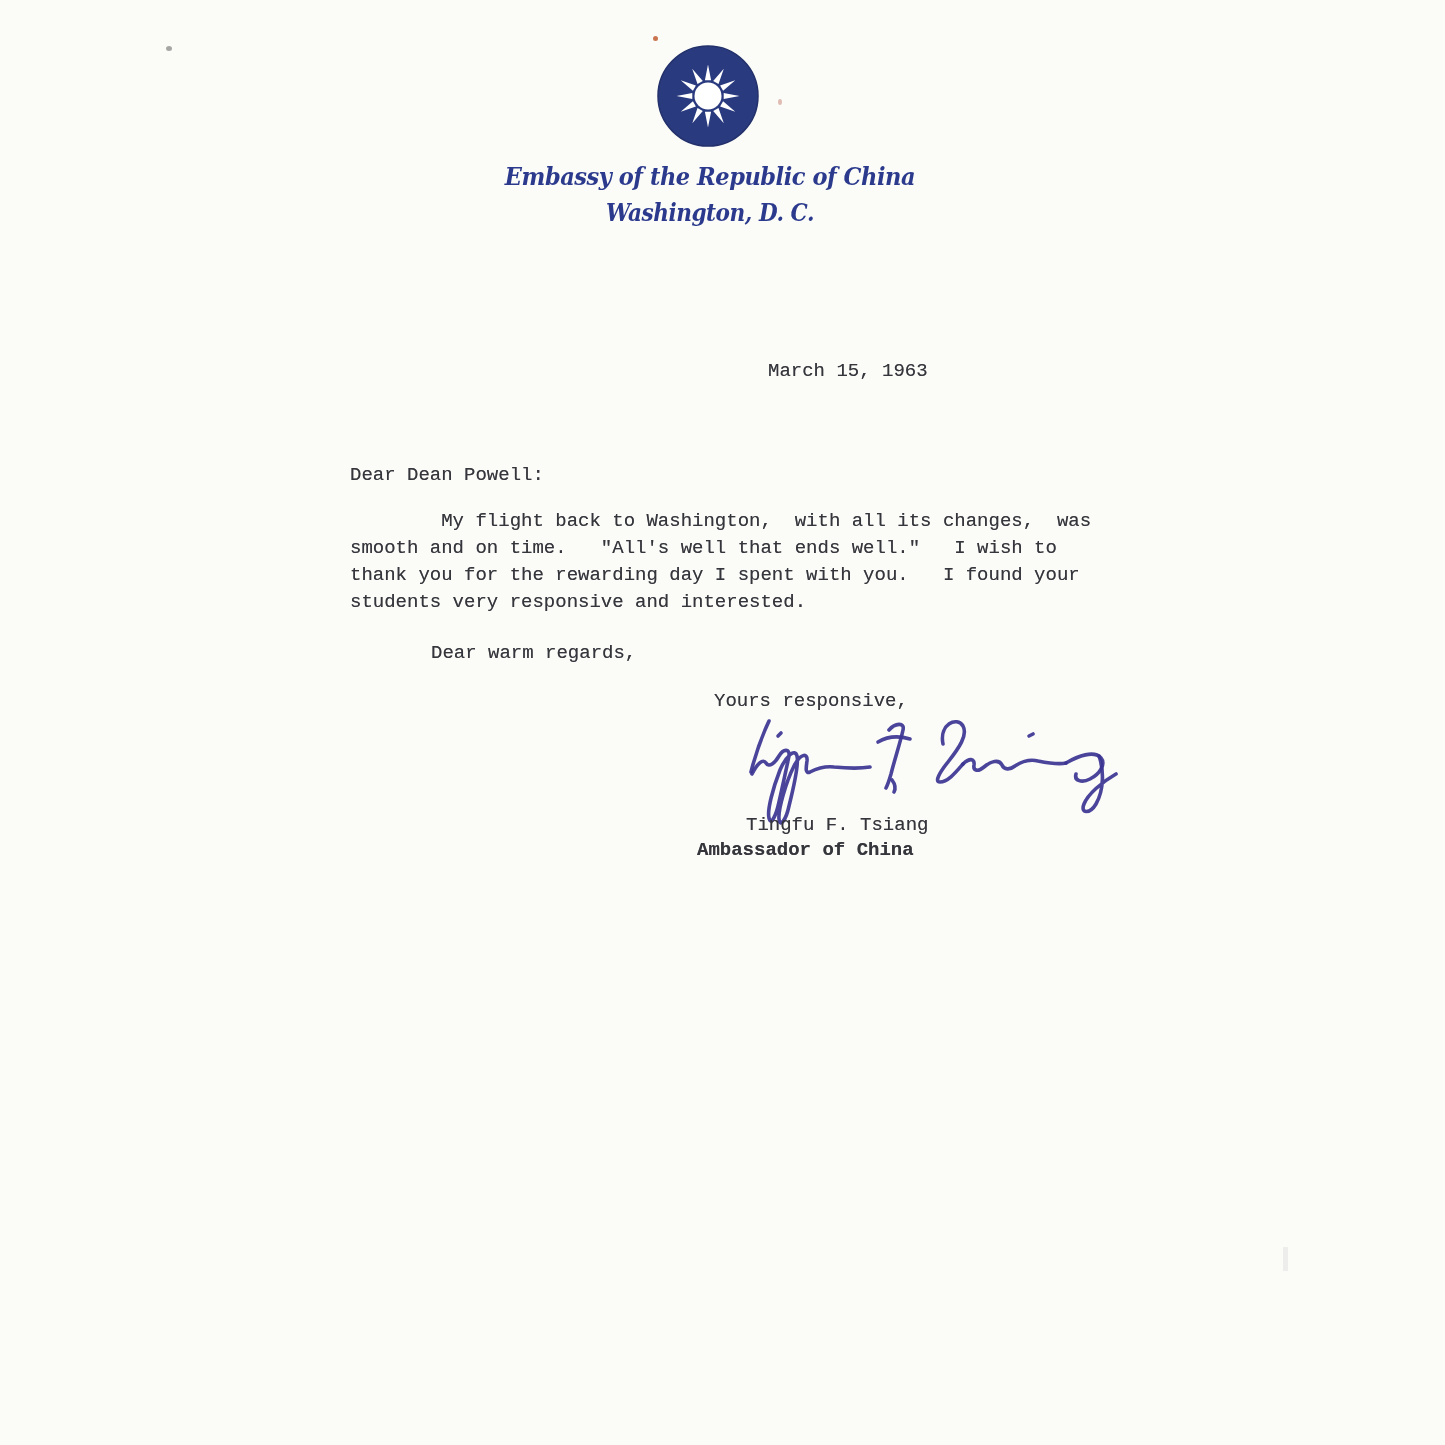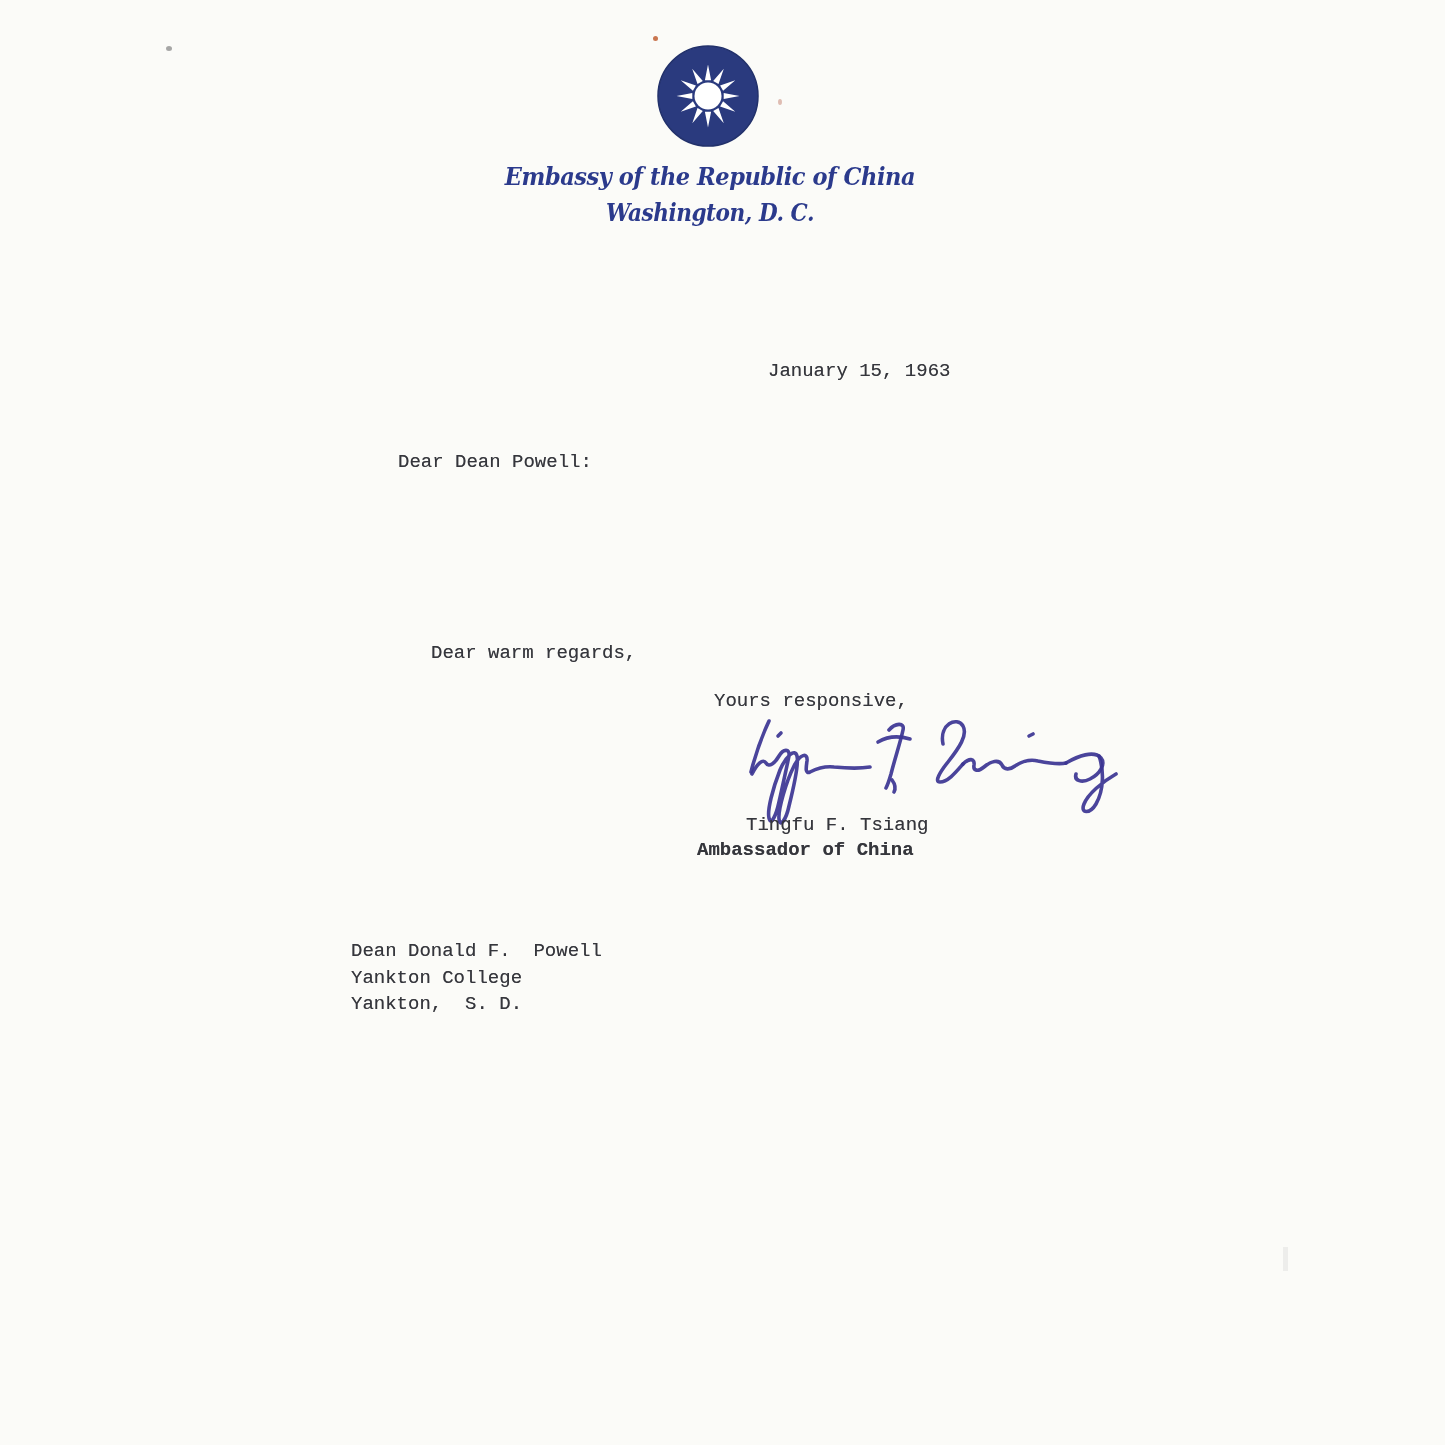--- a/index.html
+++ b/index.html
@@ -36,21 +36,21 @@
   
   .typed{
     position:absolute;
     font-family:"Liberation Mono", monospace;
     font-size:19px;line-height:27px;
     color:var(--ink,#35363c);
     white-space:pre-wrap;
     text-shadow:0 0 .5px rgba(40,40,48,.55);
   }
   .date{left:768px;top:358px;}
-  .salutation{left:350px;top:449px;margin-left:48px;}
+  .salutation{left:350px;top:462px;}
   .body-text{left:350px;top:508px;width:780px;}
   .regards{left:431px;top:640px;}
   .closing{left:714px;top:688px;}
   .signer-name{left:721px;top:812px;margin-left:25px;}
   .signer-title{left:697px;top:837px;font-weight:bold;}
   .recipient{left:351px;top:938px;line-height:26.5px;}
 
   
   .signature{position:absolute;left:742px;top:714px;width:380px;height:124px;}
   .signature svg path{
@@ -75,24 +75,28 @@
     <svg id="emblem-svg" viewBox="0 0 104 104" width="104" height="104" aria-hidden="true">
         <circle cx="52" cy="52" r="50" fill="#2a3a7e" stroke="#22316b" stroke-width="1.5"></circle>
         <path d="M52.0 20.5L48.9 36.3L55.1 36.3ZM67.8 24.7L57.2 36.9L62.5 39.9ZM79.3 36.3L64.1 41.5L67.1 46.8ZM83.5 52.0L67.7 48.9L67.7 55.1ZM79.3 67.8L67.1 57.2L64.1 62.5ZM67.8 79.3L62.5 64.1L57.2 67.1ZM52.0 83.5L55.1 67.7L48.9 67.7ZM36.3 79.3L46.8 67.1L41.5 64.1ZM24.7 67.8L39.9 62.5L36.9 57.2ZM20.5 52.0L36.3 55.1L36.3 48.9ZM24.7 36.3L36.9 46.8L39.9 41.5ZM36.2 24.7L41.5 39.9L46.8 36.9Z" fill="#ffffff"></path>
         <circle cx="52" cy="52" r="13.5" fill="#ffffff"></circle>
       </svg>
   </div>
 
   <div class="lh lh1">Embassy of the Republic of China</div>
   <div class="lh lh2">Washington, D. C.</div>
 
-  <div class="typed date">January 15, 1963</div>
+  <div class="typed date">March 15, 1963</div>
 
   <div class="typed salutation">Dear Dean Powell:</div>
 
+  <div class="typed body-text">        My flight back to Washington,  with all its changes,  was
+smooth and on time.   "All's well that ends well."   I wish to
+thank you for the rewarding day I spent with you.   I found your
+students very responsive and interested.</div>
 
   <div class="typed regards">Dear warm regards,</div>
 
   <div class="typed closing">Yours responsive,</div>
 
   <div class="signature">
     <svg viewBox="0 0 380 122" width="380" height="122" aria-hidden="true">
 
       <path d="M 9,58 C 13,42 19,24 27,7"></path>
       <path d="M 36,22 l 3,-3"></path>
@@ -115,17 +119,14 @@
       <path d="M 287,22 l 4,-2"></path>
 
       <path d="M 324,49 C 336,42 352,36 359,44 C 364,50 358,60 348,65 C 340,69 332,67 334,60"></path>
       <path d="M 357,42 C 362,56 362,76 354,90 C 348,100 338,100 342,90 C 346,80 360,68 374,60"></path>
     </svg>
   </div>
 
   <div class="typed signer-name">Tingfu F. Tsiang</div>
   <div class="typed signer-title">Ambassador of China</div>
 
-  <div class="typed recipient">Dean Donald F.  Powell
-Yankton College
-Yankton,  S. D.</div>
 
 </div>
 
 </body></html>

